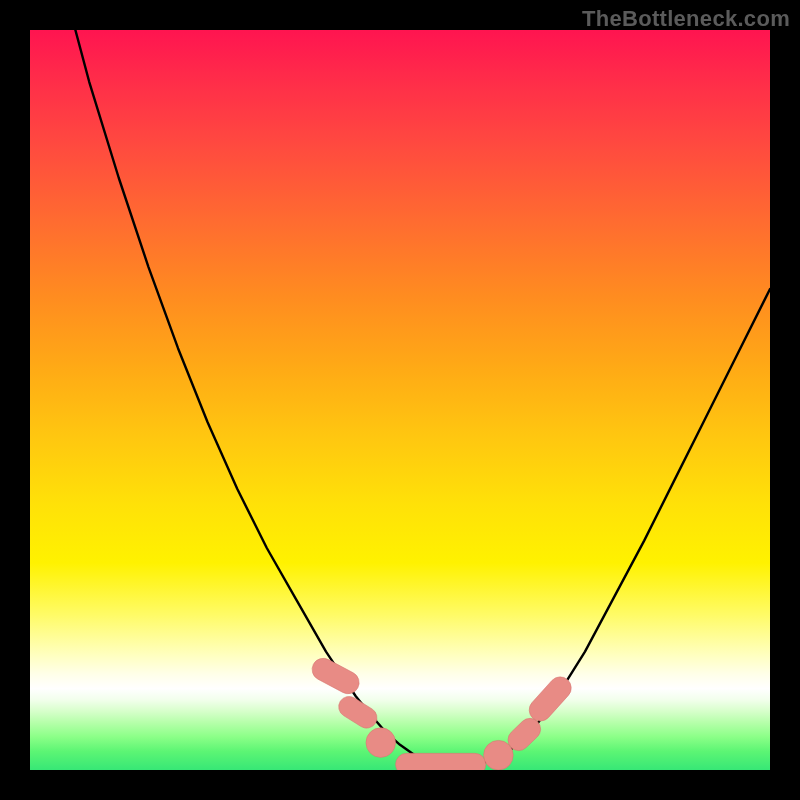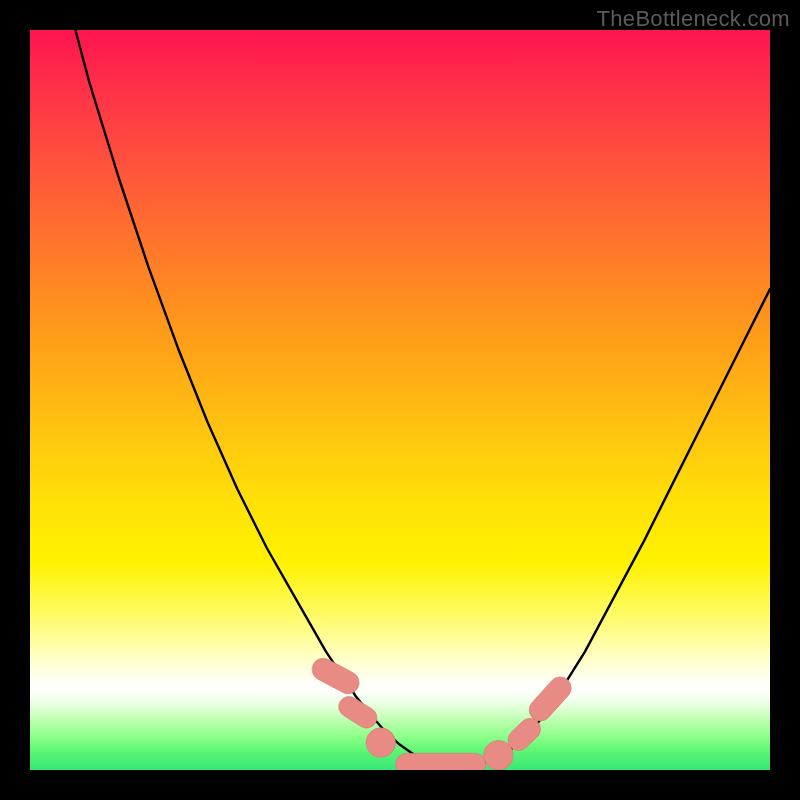--- a/index.html
+++ b/index.html
@@ -55,21 +55,21 @@
     top: 0;
     width: 740px;
     height: 740px;
   }
   .watermark {
     position: absolute;
     top: 6px;
     right: 10px;
     color: #5b5b5b;
     font-size: 22px;
-    font-weight: 400;
+    font-weight: 700;
     letter-spacing: 0.3px;
   }
 </style>
 </head>
 <body>
 
 <div class="frame">
   <div class="plot">
     <svg viewBox="0 0 740 740">
       <g id="curve-layer">

